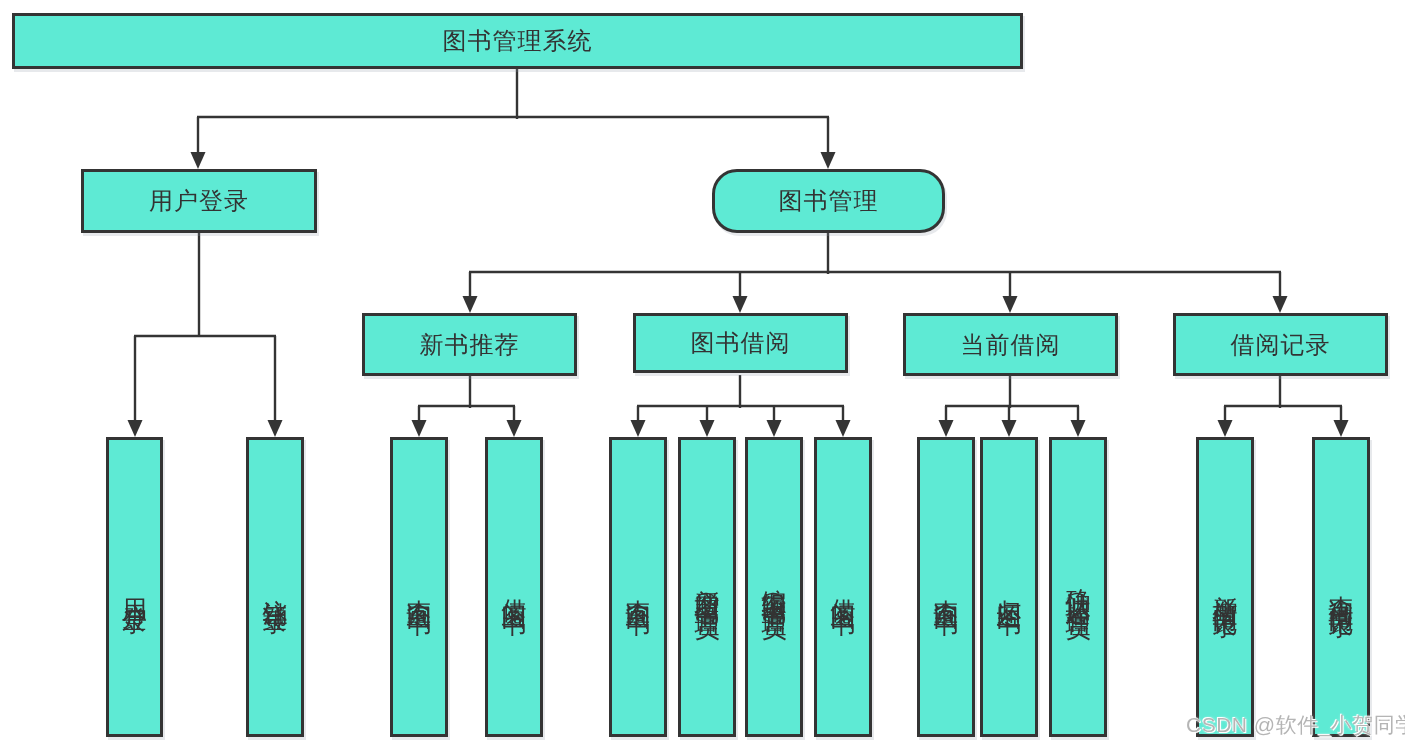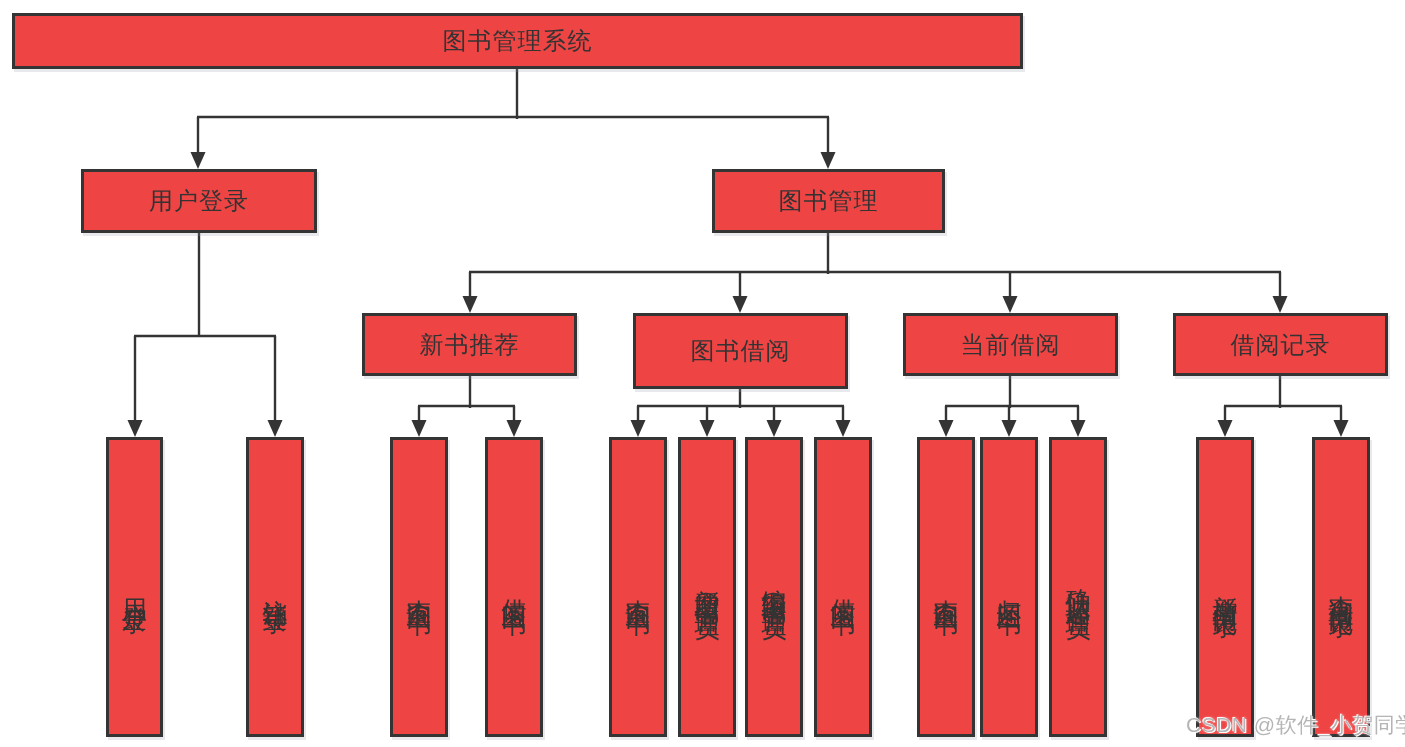--- a/index.html
+++ b/index.html
@@ -9,21 +9,21 @@
     background:#ffffff;
     font-family:"Liberation Sans","DejaVu Sans",sans-serif;
     overflow:hidden;
   }
   #connectors{position:absolute;left:0;top:0;width:1405px;height:747px;}
   #connectors line{stroke:#343434;stroke-width:2.4;}
   #connectors polygon{fill:#343434;stroke:none;}
   .node{
     position:absolute;
     box-sizing:border-box;
-    background:#ef4444;
+    background:#5eead4;
     border:3px solid #343434;
     box-shadow:2px 3px 0 rgba(145,155,170,0.22);
     display:flex;align-items:center;justify-content:center;
     color:#333333;
     font-size:24px;
     letter-spacing:1px;
     white-space:nowrap;
   }
   .vnode{
     writing-mode:vertical-rl;
@@ -100,24 +100,24 @@
       <polygon points="1070.5,420 1085.5,420 1078,437"></polygon>
       <line x1="1225" y1="406" x2="1225" y2="423"></line>
       <polygon points="1217.5,420 1232.5,420 1225,437"></polygon>
       <line x1="1341" y1="406" x2="1341" y2="423"></line>
       <polygon points="1333.5,420 1348.5,420 1341,437"></polygon>
     </svg>
 
   <div class="node" style="left:12px;top:13px;width:1011px;height:56px;">图书管理系统</div>
 
   <div class="node" style="left:81px;top:169px;width:236px;height:64px;">用户登录</div>
-  <div class="node" style="left:712px;top:169px;width:233px;height:64px;">图书管理</div>
+  <div class="node" style="left:712px;top:169px;width:233px;height:64px;border-radius:25px;">图书管理</div>
 
   <div class="node" style="left:362px;top:313px;width:215px;height:63px;">新书推荐</div>
-  <div class="node" style="left:633px;top:313px;width:215px;height:76px;">图书借阅</div>
+  <div class="node" style="left:633px;top:313px;width:215px;height:60px;">图书借阅</div>
   <div class="node" style="left:1173px;top:313px;width:215px;height:63px;">借阅记录</div>
   <div class="node" style="left:903px;top:313px;width:215px;height:63px;">当前借阅</div>
 
   <div class="node vnode" style="left:106px;top:437px;width:57px;height:300px;">用户登录</div>
   <div class="node vnode" style="left:246px;top:437px;width:58px;height:300px;">注销登录</div>
 
   <div class="node vnode" style="left:390px;top:437px;width:58px;height:300px;">查询图书</div>
   <div class="node vnode" style="left:485px;top:437px;width:58px;height:300px;">借阅图书</div>
 
   <div class="node vnode" style="left:609px;top:437px;width:58px;height:300px;">查询图书</div>

